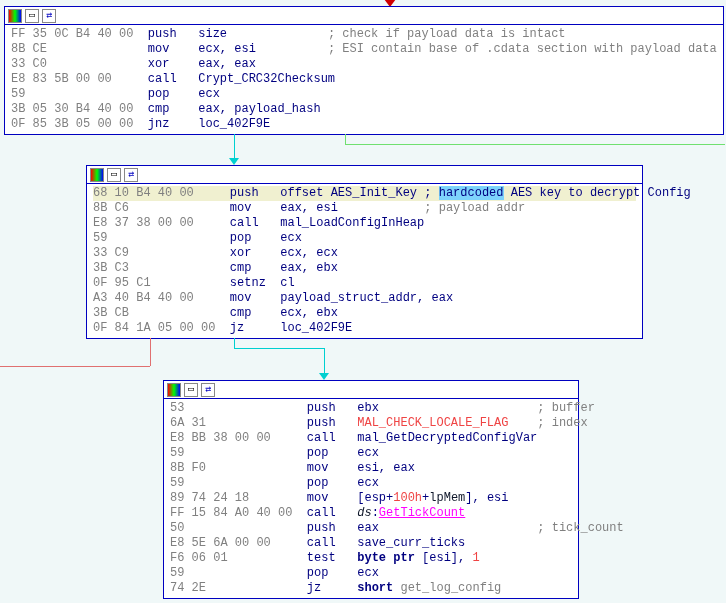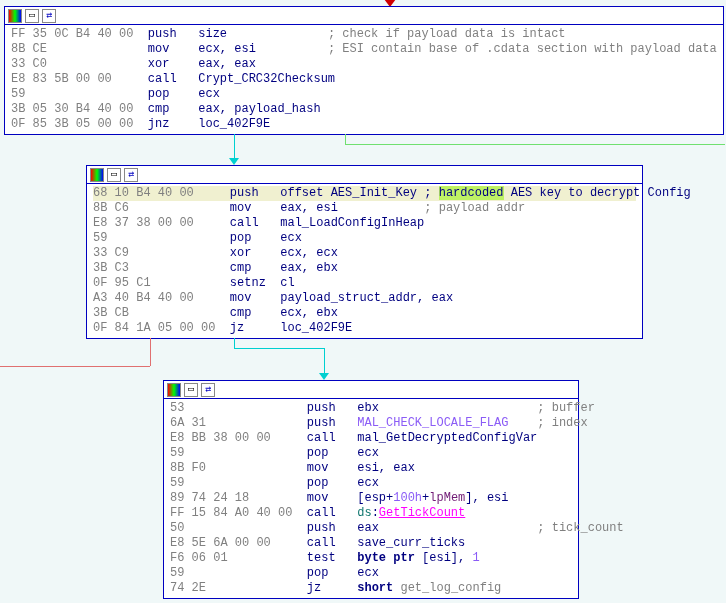--- a/index.html
+++ b/index.html
@@ -54,25 +54,25 @@
   .codebody {
     padding: 2px 6px;
     white-space: pre;
     line-height: 15px;
     color: #000080;
   }
   .row { display: block; }
   .hex  { color: #808080; display:inline-block; }
   .mnem { color: #000080; display:inline-block; }
   .sym { color: #000080; }
-  .symlink { color: #701a75; }
+  .symlink { color: #0f172a; }
   .cmt { color: #808080; }
-  .num { color: #8b5cf6; }
-  .hl  { background: #bef264; }
-  .ds  { color: #0f766e; }
+  .num { color: #ef4444; }
+  .hl  { background: #7dd3fc; }
+  .ds  { color: #0f172a; font-style: italic; }
   .api { color: #ff00ff; text-decoration: underline; }
   .kw  { color: #000080; font-weight: bold; }
 
   
   .arrow-red {
     position:absolute;
     width:0;height:0;
     border-left:6px solid transparent;
     border-right:6px solid transparent;
     border-top:8px solid #d00000;

